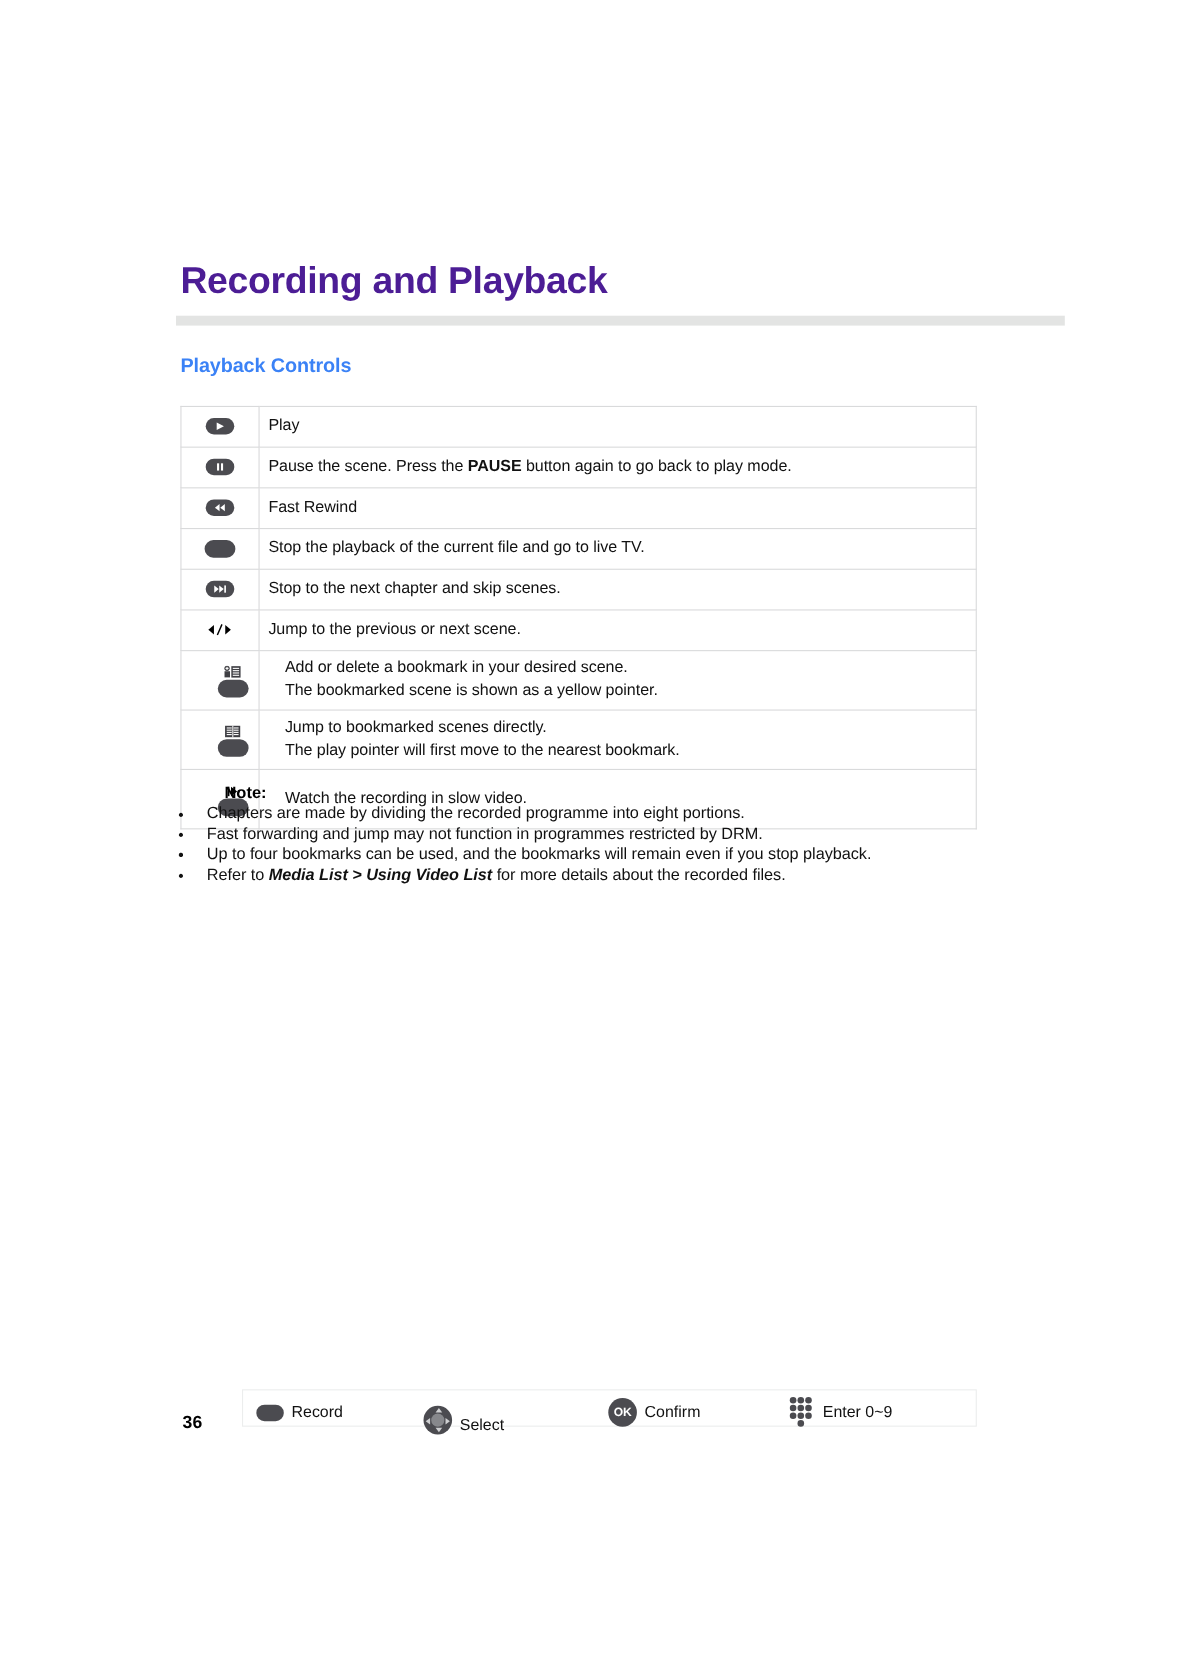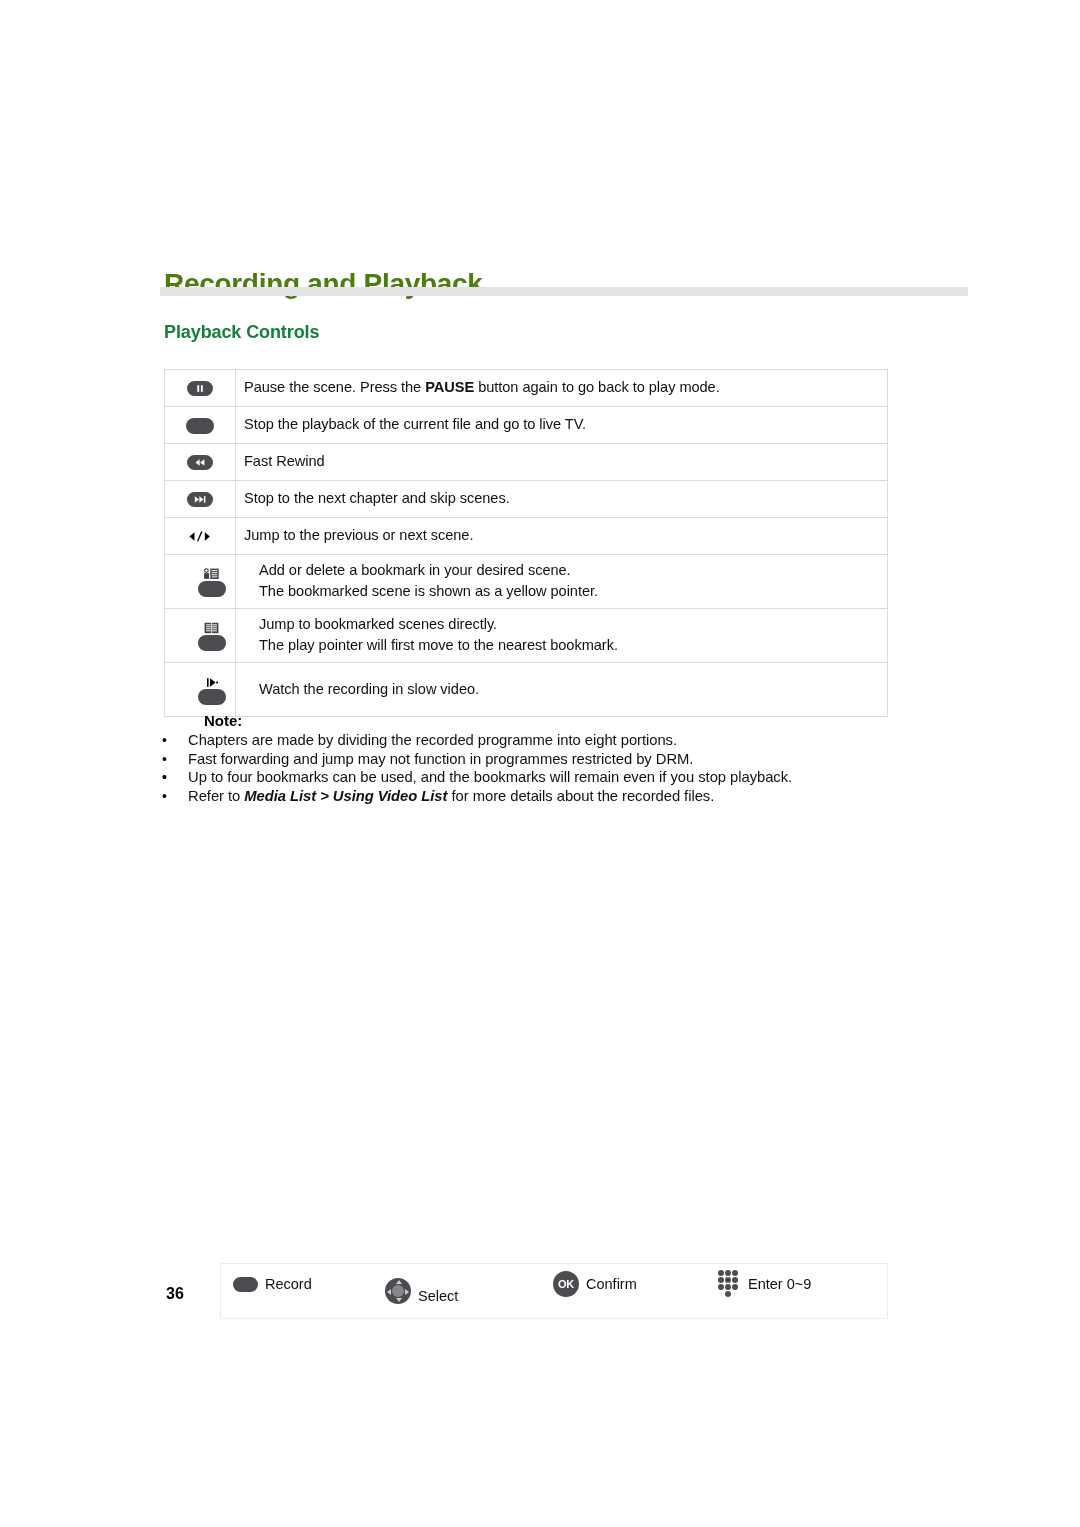--- a/index.html
+++ b/index.html
@@ -20,43 +20,42 @@
     left: 0; top: 0;
     width: 1080px;
     height: 1527px;
   }
 
   
   .title {
     position: absolute;
     left: 164px;
     top: 236px;
-    font-size: 28px;
+    font-size: 34px;
     font-weight: bold;
     letter-spacing: -0.3px;
-    color: #4d7c0f;
-    margin-top: 32px;
+    color: #4c1d95;
   }
   .title-rule {
     position: absolute;
     left: 160px;
     top: 287px;
     width: 808px;
     height: 9px;
     background: #e3e4e3;
   }
 
   
   .section-heading {
     position: absolute;
     left: 164px;
     top: 322px;
     font-size: 18px;
     font-weight: bold;
-    color: #15803d;
+    color: #3b82f6;
     letter-spacing: -0.1px;
   }
 
   
   .ctrl-table {
     position: absolute;
     left: 164px;
     top: 369px;
     width: 724px;
     border-collapse: collapse;
@@ -166,21 +165,21 @@
     top: 1285px;
     font-size: 16px;
     font-weight: bold;
     color: #000;
   }
   .legend-bar {
     position: absolute;
     left: 220px;
     top: 1263px;
     width: 668px;
-    height: 56px;
+    height: 34px;
     border: 1px solid #eceded;
     background: #fff;
     box-sizing: border-box;
     text-decoration: underline;
   }
   .legend-item {
     position: absolute;
     top: 0;
     height: 40px;
     display: flex;
@@ -292,55 +291,67 @@
 <div class="page">
 
   <div class="title">Recording and Playback</div>
   <div class="title-rule"></div>
 
   <div class="section-heading">Playback Controls</div>
 
   <table class="ctrl-table">
     <tbody>
 
+      <tr class="single">
+        <td class="icon-cell">
+          <span class="pill">
+            <svg width="26" height="15" viewBox="0 0 26 15" style="display:block">
+              <polygon points="10,4.2 16.6,7.5 10,10.8" fill="#ffffff"></polygon>
+            </svg>
+          </span>
+        </td>
+        <td class="desc-cell">
+          <span class="desc-line">Play</span>
+        </td>
+      </tr>
 
       <tr class="single">
         <td class="icon-cell">
           <span class="pill">
             <svg width="26" height="15" viewBox="0 0 26 15" style="display:block">
               <rect x="10.3" y="4.2" width="1.9" height="6.6" fill="#ffffff"></rect>
               <rect x="13.9" y="4.2" width="1.9" height="6.6" fill="#ffffff"></rect>
             </svg>
           </span>
         </td>
         <td class="desc-cell">
           <span class="desc-line">Pause the scene. Press the <b>PAUSE</b> button again to go back to play mode.</span>
         </td>
       </tr>
 
       <tr class="single">
         <td class="icon-cell">
-          <span class="pill big"></span>
-        </td>
-        <td class="desc-cell">
-          <span class="desc-line">Stop the playback of the current file and go to live TV.</span>
-        </td>
-      </tr>
-
-      <tr class="single">
-        <td class="icon-cell">
           <span class="pill">
             <svg width="26" height="15" viewBox="0 0 26 15" style="display:block">
               <polygon points="12.6,4.2 12.6,10.8 8.4,7.5" fill="#ffffff"></polygon>
               <polygon points="17.4,4.2 17.4,10.8 13.2,7.5" fill="#ffffff"></polygon>
             </svg>
           </span>
         </td>
         <td class="desc-cell">
           <span class="desc-line">Fast Rewind</span>
+        </td>
+      </tr>
+
+      <tr class="single">
+        <td class="icon-cell">
+          <span class="pill big"></span>
+        </td>
+        <td class="desc-cell">
+          <span class="desc-line">Stop the playback of the current file and go to live TV.</span>
         </td>
       </tr>
 
 
 
       <tr class="single">
         <td class="icon-cell">
           <span class="pill">
             <svg width="26" height="15" viewBox="0 0 26 15" style="display:block">
               <polygon points="7.8,4.2 7.8,10.8 11.9,7.5" fill="#ffffff"></polygon>

